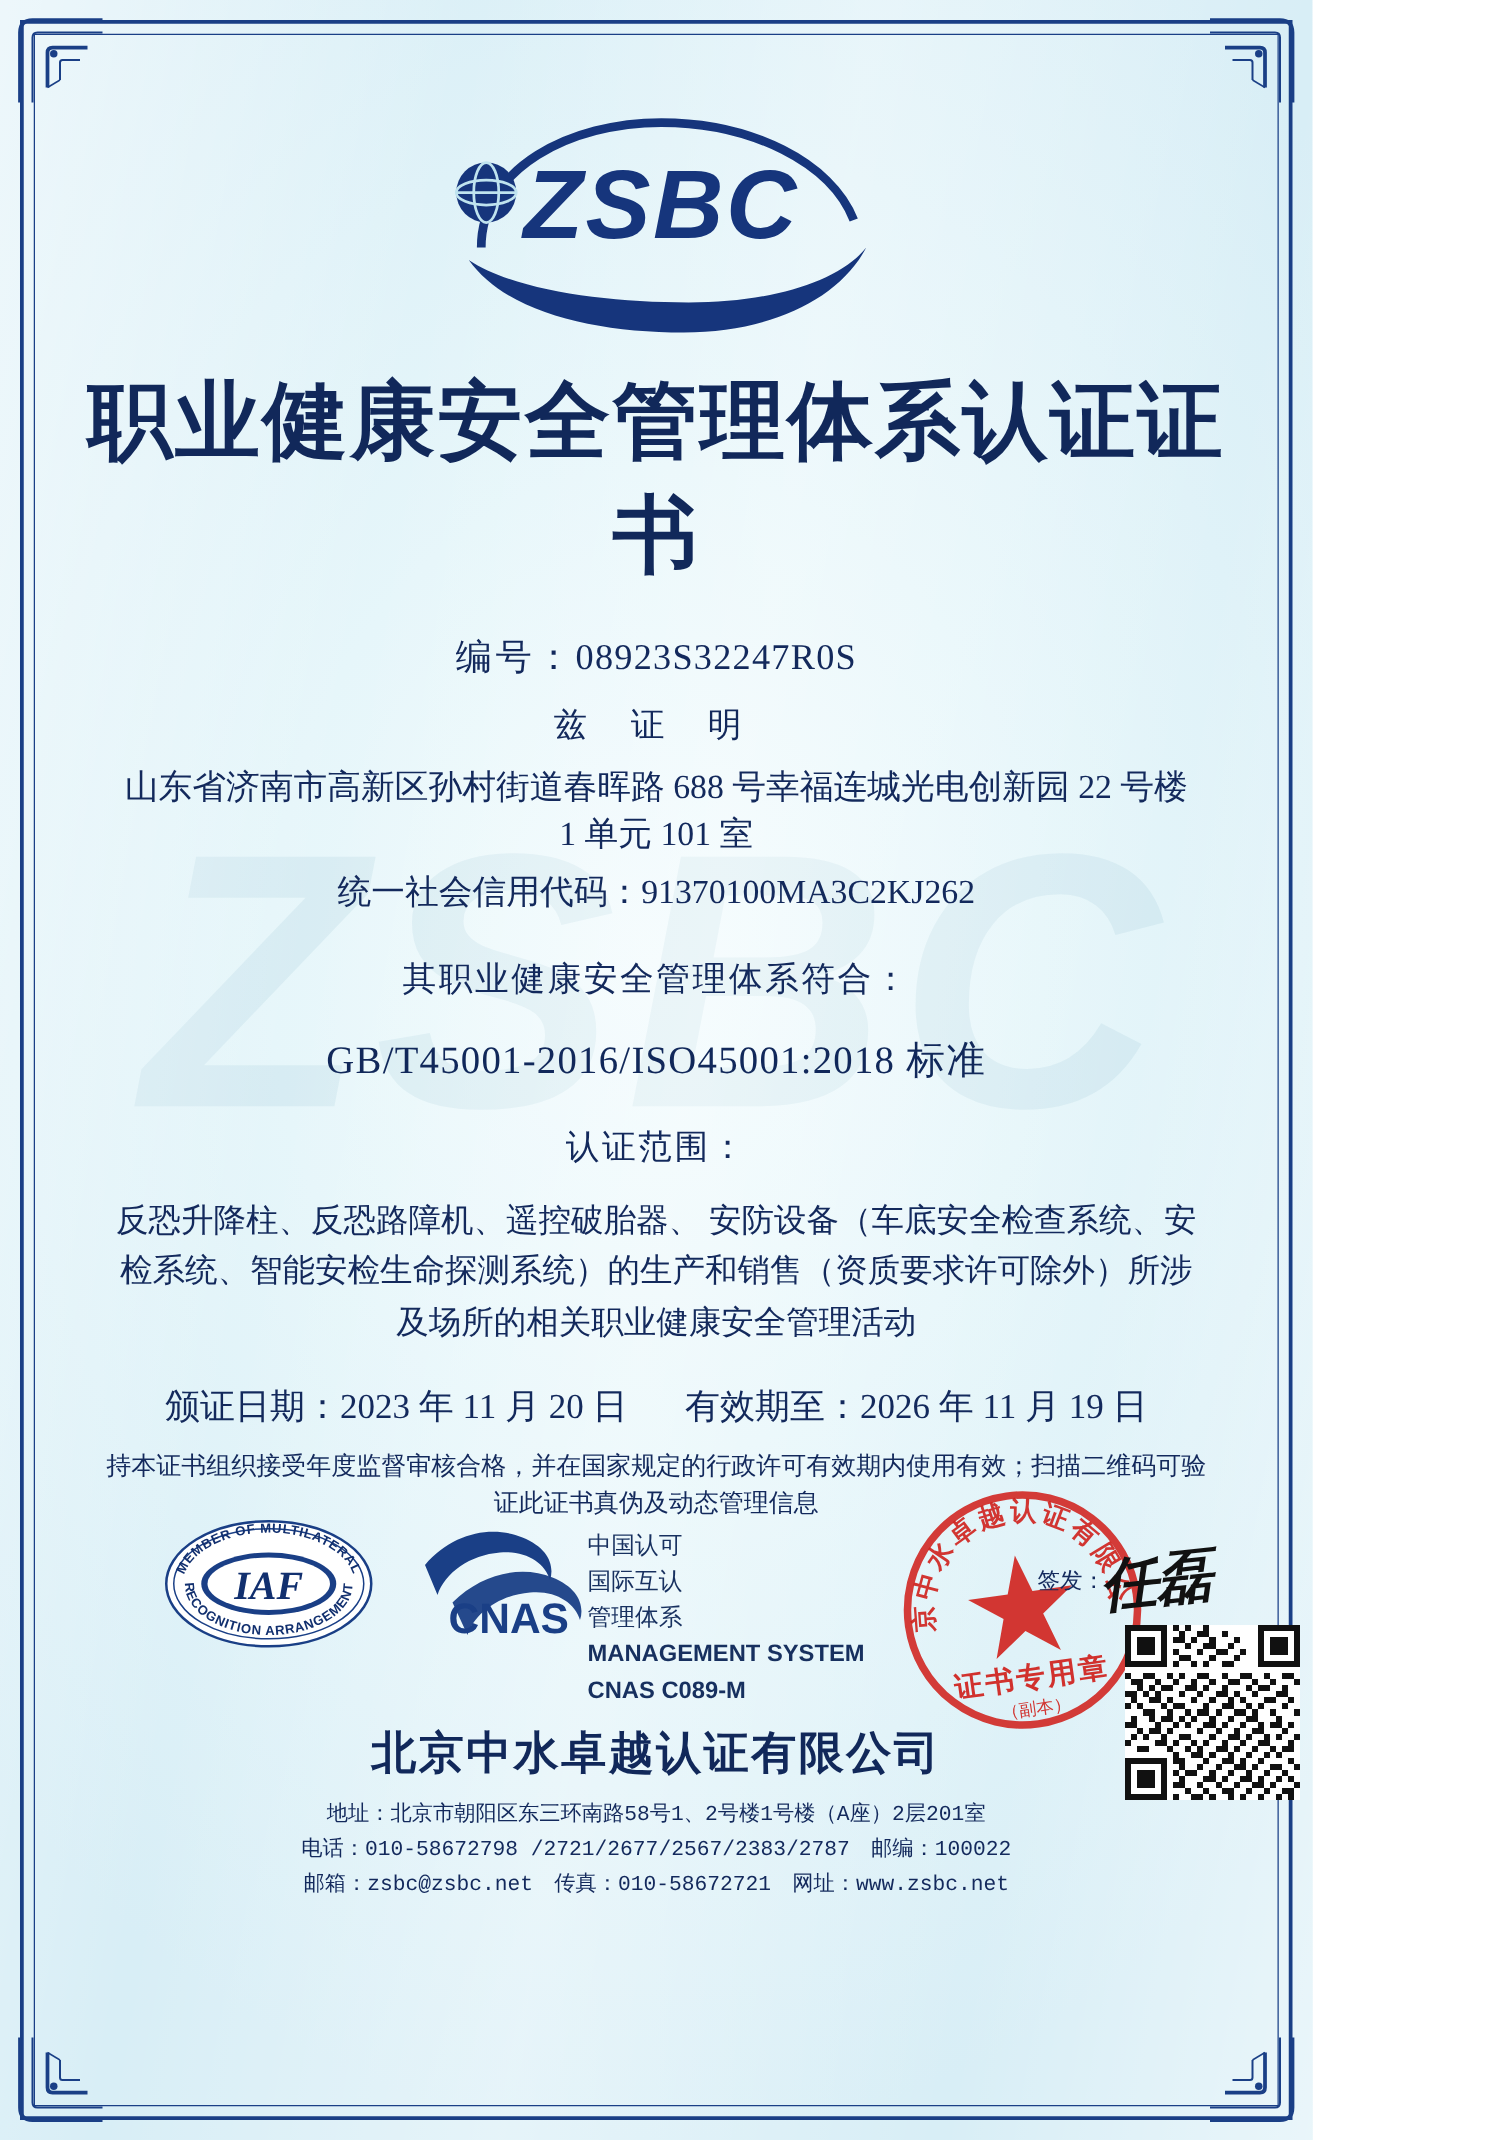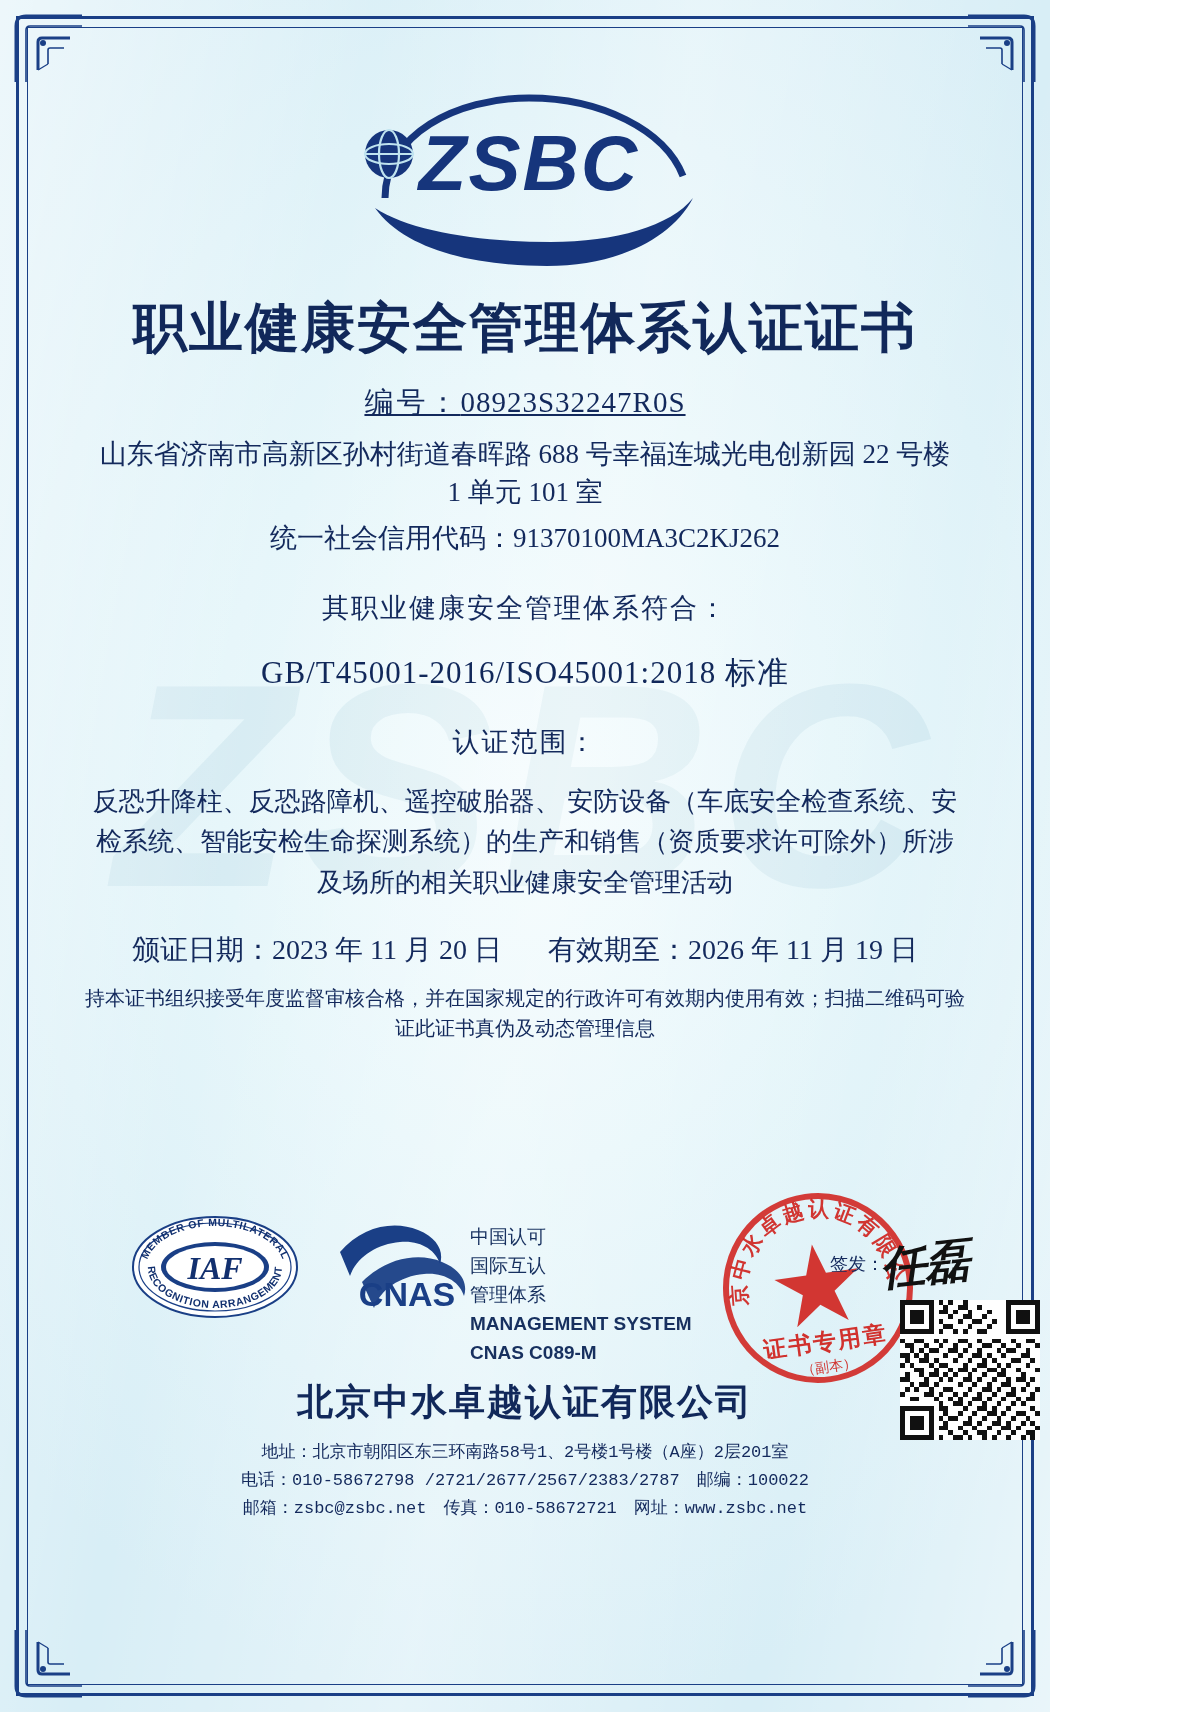--- a/index.html
+++ b/index.html
@@ -84,31 +84,30 @@
     height: 180px;
     display: flex;
     align-items: center;
     justify-content: center;
   }
 
   .main-title {
     margin-top: 22px;
     font-family: "Liberation Sans", sans-serif;
     font-weight: bold;
-    font-size: 54px;
+    font-size: 68px;
     letter-spacing: 2px;
     color: #11285a;
   }
 
   .cert-no {
-    margin-top: 18px;
+    margin-top: 32px;
     font-size: 29px;
     letter-spacing: 1px;
     color: #13295c;
-    text-decoration: underline;
   }
   .cert-no .label { letter-spacing: 3px; }
 
   .hereby {
     margin-top: 16px;
     font-size: 27px;
     letter-spacing: 14px;
     color: #13295c;
   }
 
@@ -356,20 +355,21 @@
         <text x="214" y="100" text-anchor="middle" font-family="Liberation Sans, sans-serif" font-size="78" font-weight="bold" font-style="italic" fill="#16357c" letter-spacing="2">ZSBC</text>
       </svg>
     </div>
 
     <div class="main-title">职业健康安全管理体系认证证书</div>
 
     <div class="cert-no">
       <span class="label">编号：</span><span>08923S32247R0S</span>
     </div>
 
+    <div class="hereby">兹 证 明</div>
 
 
     <div class="address">山东省济南市高新区孙村街道春晖路 688 号幸福连城光电创新园 22 号楼 1 单元 101 室</div>
 
     <div class="credit-code">统一社会信用代码：91370100MA3C2KJ262</div>
 
     <div class="conform">其职业健康安全管理体系符合：</div>
 
     <div class="standard">GB/T45001-2016/ISO45001:2018 标准</div>
 

